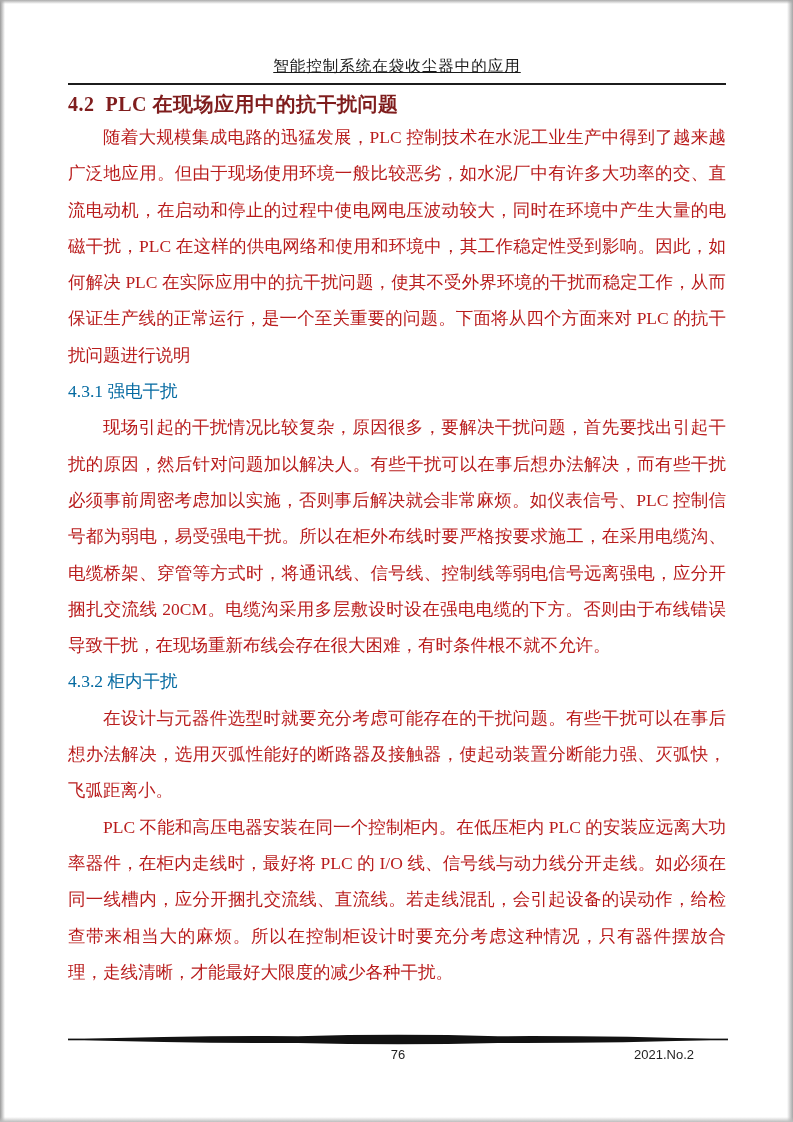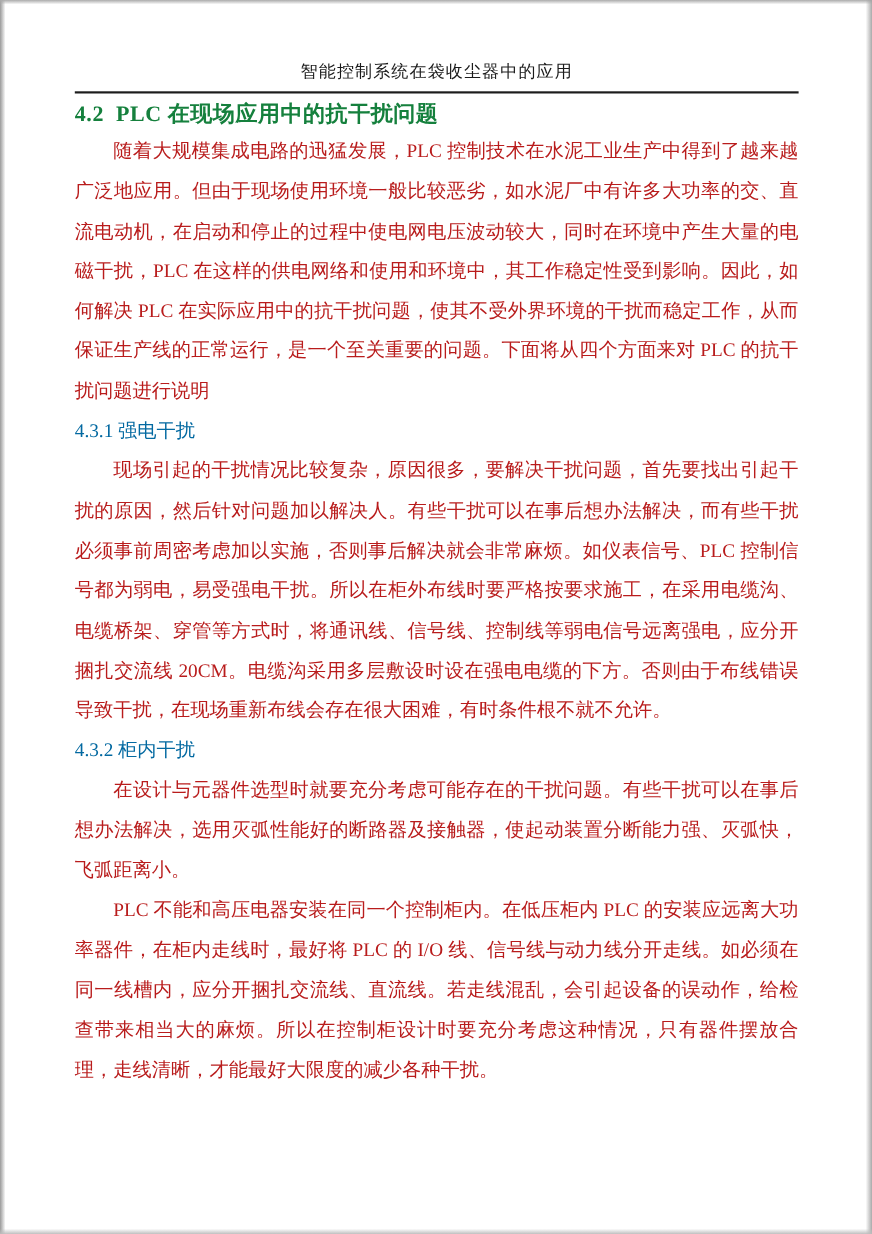--- a/index.html
+++ b/index.html
@@ -39,32 +39,33 @@
     top: 0;
     width: 658px;
   }
   .running-title {
     margin-top: 54px;
     text-align: center;
     font-size: 15.5px;
     line-height: 24px;
     color: #1a1a1a;
     letter-spacing: 1px;
+    text-decoration: underline;
   }
   .header-rule {
     height: 0;
     border-bottom: 2px solid #1c1c1c;
     margin-top: 5px;
   }
   .section-heading {
     font-size: 20px;
     font-weight: bold;
     line-height: 30px;
     margin: 4px 0 0 0;
-    color: #15803d;
+    color: #7f1d1d;
     letter-spacing: 0.5px;
   }
   .body-para {
     font-size: 17.5px;
     line-height: 36.3px;
     text-align: justify;
     text-justify: inter-ideograph;
     text-indent: 2em;
     margin: 0;
     color: #b91c1c;
@@ -133,14 +134,24 @@
     <p class="body-para">现场引起的干扰情况比较复杂，原因很多，要解决干扰问题，首先要找出引起干扰的原因，然后针对问题加以解决人。有些干扰可以在事后想办法解决，而有些干扰必须事前周密考虑加以实施，否则事后解决就会非常麻烦。如仪表信号、PLC 控制信号都为弱电，易受强电干扰。所以在柜外布线时要严格按要求施工，在采用电缆沟、电缆桥架、穿管等方式时，将通讯线、信号线、控制线等弱电信号远离强电，应分开捆扎交流线 20CM。电缆沟采用多层敷设时设在强电电缆的下方。否则由于布线错误导致干扰，在现场重新布线会存在很大困难，有时条件根不就不允许。</p>
 
     <h2 class="sub-heading">4.3.2 柜内干扰</h2>
 
     <p class="body-para">在设计与元器件选型时就要充分考虑可能存在的干扰问题。有些干扰可以在事后想办法解决，选用灭弧性能好的断路器及接触器，使起动装置分断能力强、灭弧快，飞弧距离小。</p>
 
     <p class="body-para">PLC 不能和高压电器安装在同一个控制柜内。在低压柜内 PLC 的安装应远离大功率器件，在柜内走线时，最好将 PLC 的 I/O 线、信号线与动力线分开走线。如必须在同一线槽内，应分开捆扎交流线、直流线。若走线混乱，会引起设备的误动作，给检查带来相当大的麻烦。所以在控制柜设计时要充分考虑这种情况，只有器件摆放合理，走线清晰，才能最好大限度的减少各种干扰。</p>
 
   </div>
 
+  <div class="footer">
+    <svg class="footer-bar" viewBox="0 0 660 12" preserveAspectRatio="none" aria-hidden="true">
+      <rect x="0" y="4.6" width="660" height="1.7" fill="#121212"></rect>
+      <path d="M0,5.5 Q120,1.5 230,2.2 Q330,-0.5 430,2.2 Q540,1.5 660,5.5 Q540,9.5 430,9 Q330,11.5 230,9 Q120,9.5 0,5.5 Z" fill="#121212"></path>
+    </svg>
+    <div class="footer-text-row">
+      <span class="page-number">76</span>
+      <span class="issue-label">2021.No.2</span>
+    </div>
+  </div>
 
 </div>
 
 </body></html>

